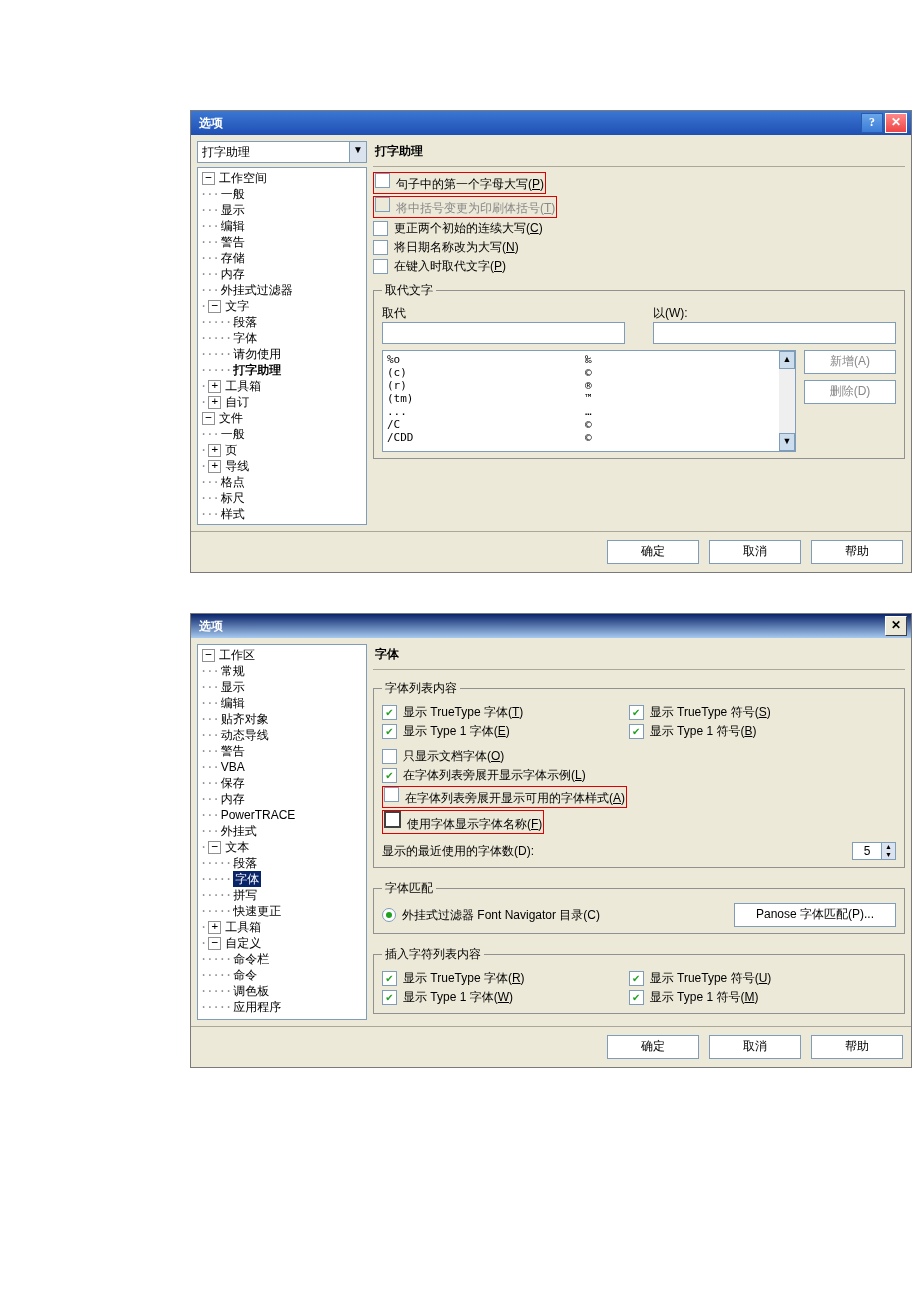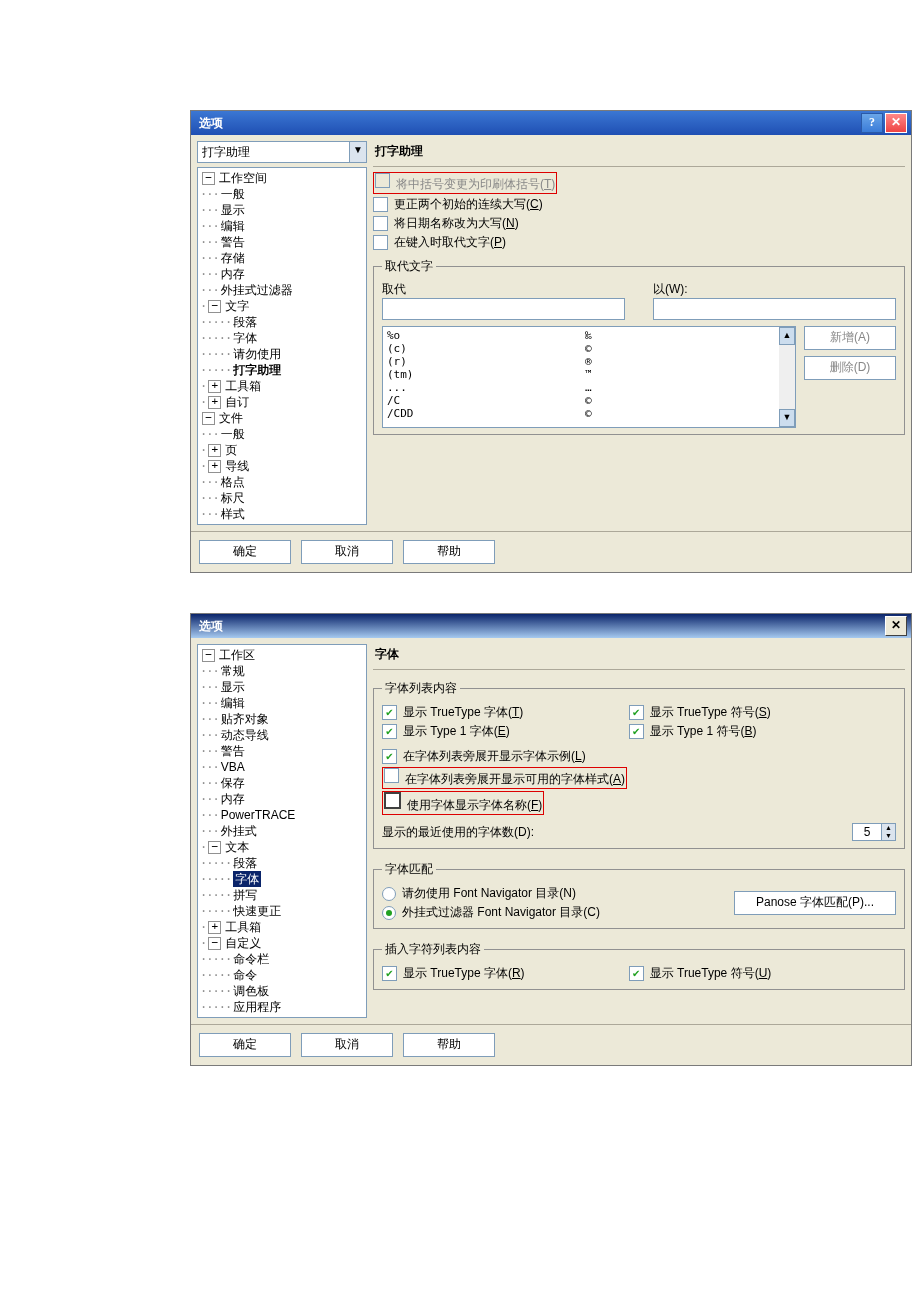--- a/index.html
+++ b/index.html
@@ -42,21 +42,21 @@
 .row2{display:flex;gap:28px}
 .row2>div{flex:1}
 .listbox{border:1px solid #7f9db9;background:#fff;height:100px;overflow:hidden;display:flex}
 .listcols{flex:1;display:flex}
 .listcol{flex:1;padding:2px 4px;font-family:monospace;font-size:11px}
 .sbar{width:16px;background:#efefef;display:flex;flex-direction:column;justify-content:space-between}
 .sbtn{height:16px;background:#cde;border:1px solid #7f9db9;text-align:center;font-size:9px;line-height:14px}
 .sidebtns{display:flex;flex-direction:column;gap:6px;margin-left:8px}
 .btn{min-width:70px;height:22px;border:1px solid #7f9db9;background:#ffffff;padding:0 10px;text-align:center;line-height:20px}
 .btn.dis{color:#888}
-.footer{display:flex;justify-content:flex-start;gap:10px;padding:8px;border-top:1px solid #aca899}
+.footer{display:flex;justify-content:flex-end;gap:10px;padding:8px;border-top:1px solid #aca899}
 .spin{display:inline-flex;border:1px solid #7f9db9;background:#fff}
 .spin input{border:0;width:28px;text-align:center;font-size:12px;padding:0}
 .spin .sb{width:14px;display:flex;flex-direction:column}
 .spin .sb div{flex:1;border-left:1px solid #7f9db9;text-align:center;font-size:7px;line-height:8px;background:#dbe4ee}
 .twocol{display:flex;flex-wrap:wrap}
 .twocol .opt{width:48%}
 </style>
 </head>
 <body>
 
@@ -168,20 +168,23 @@
             </div>
             <div class="nd">
               <span class="dots">···</span>
               <span>样式</span>
             </div>
           </div>
   </div>
   <div class="rightcol">
    <div class="phead">打字助理</div>
    <div id="cks1">
+            <div class="opt">
+              <span class="redbox"><span class="cb"></span><span><span>句子中的第一个字母大写(<span class="u">P</span>)</span></span></span>
+            </div>
             <div class="opt dis">
               <span class="redbox"><span class="cb gray"></span><span><span>将中括号变更为印刷体括号(<span class="u">T</span>)</span></span></span>
             </div>
             <div class="opt">
               <span class="cb"></span>
               <span><span>更正两个初始的连续大写(<span class="u">C</span>)</span></span>
             </div>
             <div class="opt">
               <span class="cb"></span>
               <span><span>将日期名称改为大写(<span class="u">N</span>)</span></span>
@@ -355,20 +358,24 @@
                 <span><span>显示 Type 1 字体(<span class="u">E</span>)</span></span>
               </div>
               <div class="opt">
                 <span class="cb checked"></span>
                 <span><span>显示 Type 1 符号(<span class="u">B</span>)</span></span>
               </div>
             </div>
     <div style="height:6px"></div>
     <div id="g1col">
               <div class="opt">
+                <span class="cb"></span>
+                <span><span>只显示文档字体(<span class="u">O</span>)</span></span>
+              </div>
+              <div class="opt">
                 <span class="cb checked"></span>
                 <span><span>在字体列表旁展开显示字体示例(<span class="u">L</span>)</span></span>
               </div>
               <div class="opt">
                 <span class="redbox"><span class="cb"></span><span><span>在字体列表旁展开显示可用的字体样式(<span class="u">A</span>)</span></span></span>
               </div>
               <div class="opt">
                 <span class="redbox"><span class="cb" style="border: 2px solid rgb(64, 64, 64);"></span><span><span>使用字体显示字体名称(<span class="u">F</span>)</span></span></span>
               </div>
             </div>
@@ -382,43 +389,49 @@
                   <div>▼</div>
                 </span>
      </span>
     </div>
    </fieldset>
    <fieldset>
     <legend>字体匹配</legend>
     <div style="display:flex;align-items:center">
      <div id="g2r" style="flex:1">
                 <div class="opt">
-                  <span class="rb"></span>
-                  <span>请勿使用 Font Navigator 目录(N)</span>
-                </div>
-                <div class="opt">
                   <span class="rb on"></span>
                   <span>外挂式过滤器 Font Navigator 目录(C)</span>
                 </div>
               </div>
      <div class="btn" style="min-width:140px">Panose 字体匹配(P)...</div>
     </div>
    </fieldset>
    <fieldset>
     <legend>插入字符列表内容</legend>
     <div class="twocol" id="g3r1">
               <div class="opt">
                 <span class="cb checked"></span>
                 <span><span>显示 TrueType 字体(<span class="u">R</span>)</span></span>
               </div>
               <div class="opt">
                 <span class="cb checked"></span>
                 <span><span>显示 TrueType 符号(<span class="u">U</span>)</span></span>
               </div>
             </div>
+    <div class="twocol" id="g3r2">
+              <div class="opt">
+                <span class="cb checked"></span>
+                <span><span>显示 Type 1 字体(<span class="u">W</span>)</span></span>
+              </div>
+              <div class="opt">
+                <span class="cb checked"></span>
+                <span><span>显示 Type 1 符号(<span class="u">M</span>)</span></span>
+              </div>
+            </div>
    </fieldset>
   </div>
  </div>
  <div class="footer">
   <div class="btn">确定</div>
   <div class="btn">取消</div>
   <div class="btn" style="position:relative">帮助</div>
  </div>
 </div>
 

